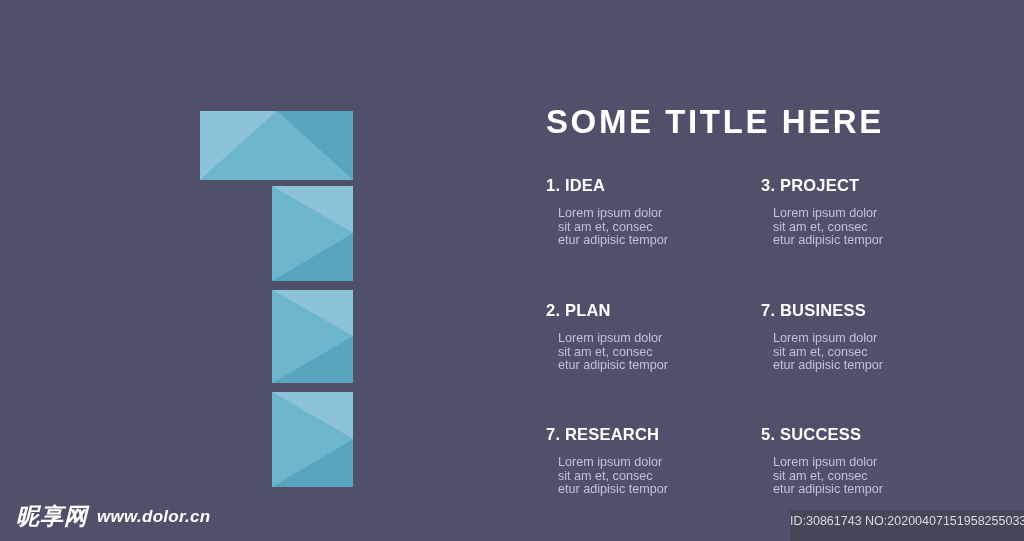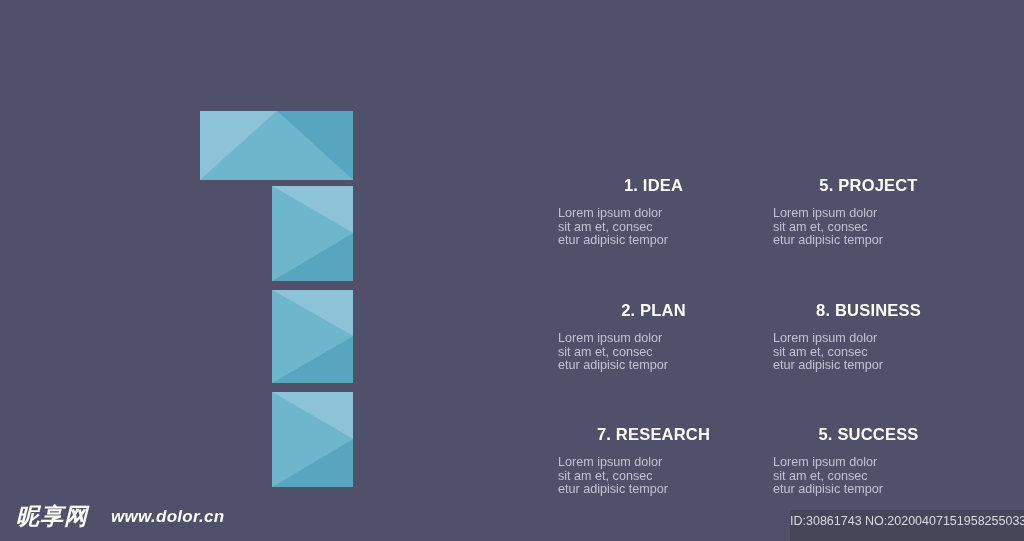--- a/index.html
+++ b/index.html
@@ -65,38 +65,37 @@
   .item.row-2 { top: 125px; }
   .item.row-3 { top: 249px; }
 
   .item-heading {
     color: #ffffff;
     font-size: 16.5px;
     font-weight: bold;
     letter-spacing: 0.2px;
     margin: 0 0 5px 0;
     white-space: nowrap;
-    text-align: center;
   }
   .item-body {
     color: #c2c2d4;
     font-size: 12.6px;
     line-height: 13.6px;
     margin: 12px;
   }
   .item-body span { display: block; }
 
   
   #watermark {
     position: absolute;
     left: 16px;
     top: 505px;
     display: flex;
     align-items: center;
-    gap: 23px;
+    gap: 9px;
     color: #ffffff;
   }
   #watermark-cn {
     font-size: 23px;
     font-weight: bold;
     font-style: italic;
     letter-spacing: 1px;
     line-height: 1;
   }
   #watermark-url {
@@ -158,20 +157,21 @@
       <svg viewBox="0 0 81 95" preserveAspectRatio="none">
         <rect x="0" y="0" width="81" height="95" fill="#72b9d0"></rect>
         <polygon points="0,0 81,0 81,47" fill="#8cc3d8"></polygon>
         <polygon points="81,47 81,95 0,95" fill="#57a5bf"></polygon>
         <polygon points="0,0 81,47 0,95" fill="#6db6cc"></polygon>
       </svg>
     </div>
 
   </div>
 
+  <div id="title">SOME TITLE HERE</div>
 
   <div id="items">
 
     <div class="item col-a row-1">
       <p class="item-heading">1. IDEA</p>
       <p class="item-body">
         <span>Lorem ipsum dolor</span>
         <span>sit am et, consec</span>
         <span>etur adipisic tempor</span>
       </p>
@@ -189,30 +189,30 @@
     <div class="item col-a row-3">
       <p class="item-heading">7. RESEARCH</p>
       <p class="item-body">
         <span>Lorem ipsum dolor</span>
         <span>sit am et, consec</span>
         <span>etur adipisic tempor</span>
       </p>
     </div>
 
     <div class="item col-b row-1">
-      <p class="item-heading">5. PROJECT</p>
+      <p class="item-heading">3. PROJECT</p>
       <p class="item-body">
         <span>Lorem ipsum dolor</span>
         <span>sit am et, consec</span>
         <span>etur adipisic tempor</span>
       </p>
     </div>
 
     <div class="item col-b row-2">
-      <p class="item-heading">8. BUSINESS</p>
+      <p class="item-heading">7. BUSINESS</p>
       <p class="item-body">
         <span>Lorem ipsum dolor</span>
         <span>sit am et, consec</span>
         <span>etur adipisic tempor</span>
       </p>
     </div>
 
     <div class="item col-b row-3">
       <p class="item-heading">5. SUCCESS</p>
       <p class="item-body">

